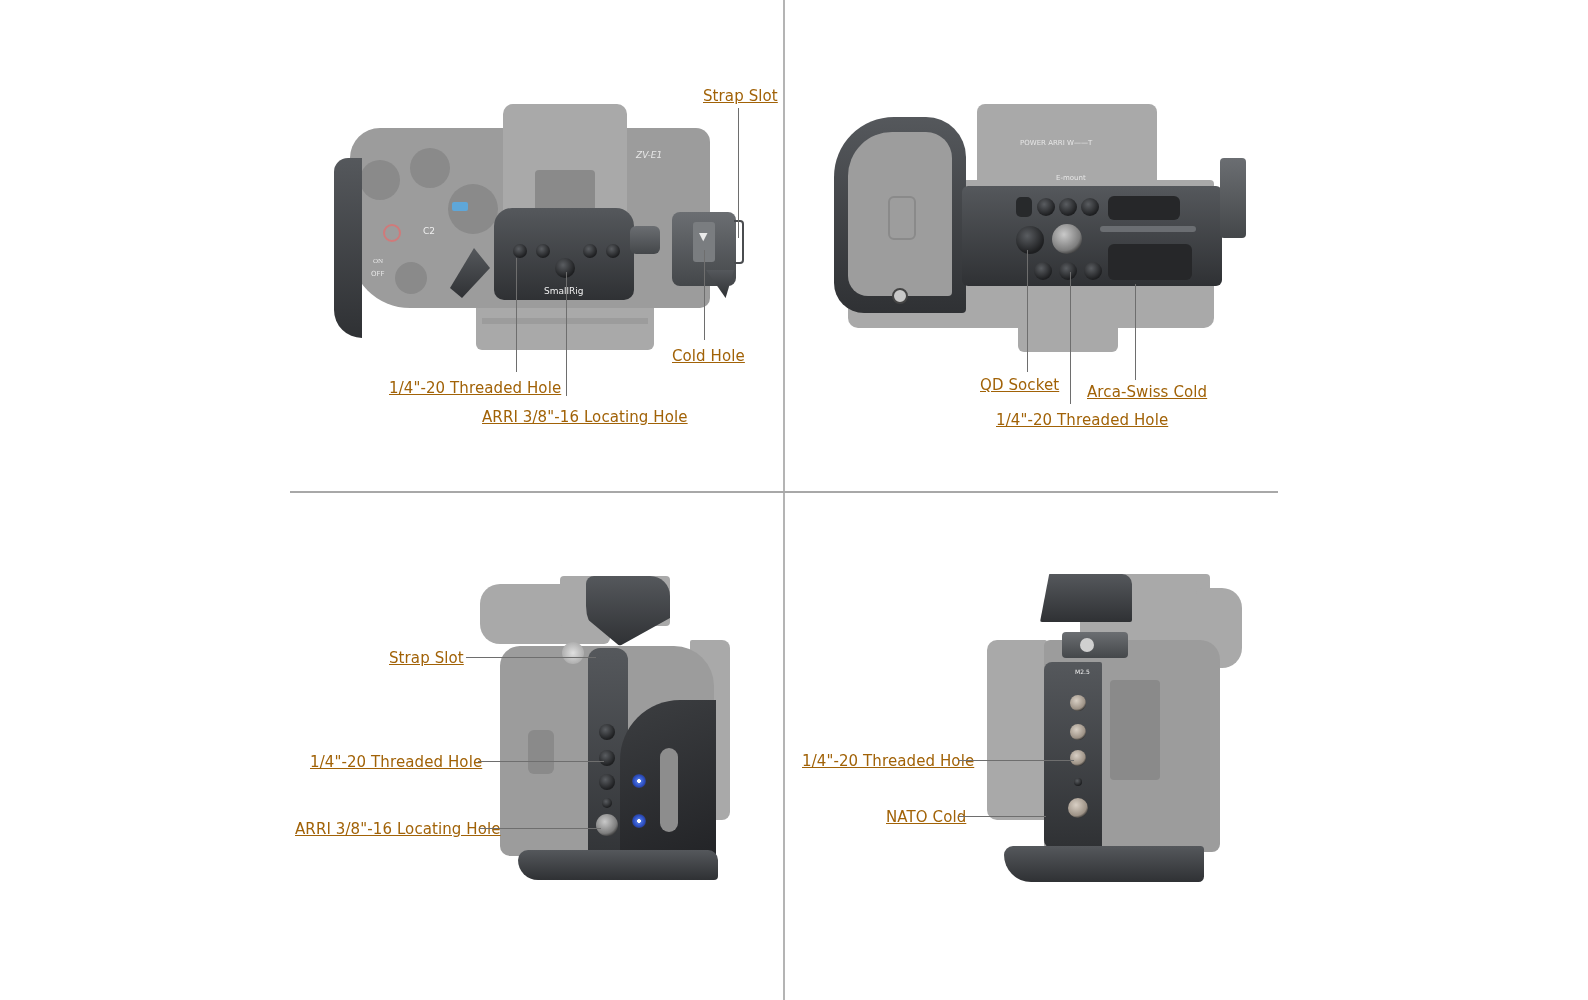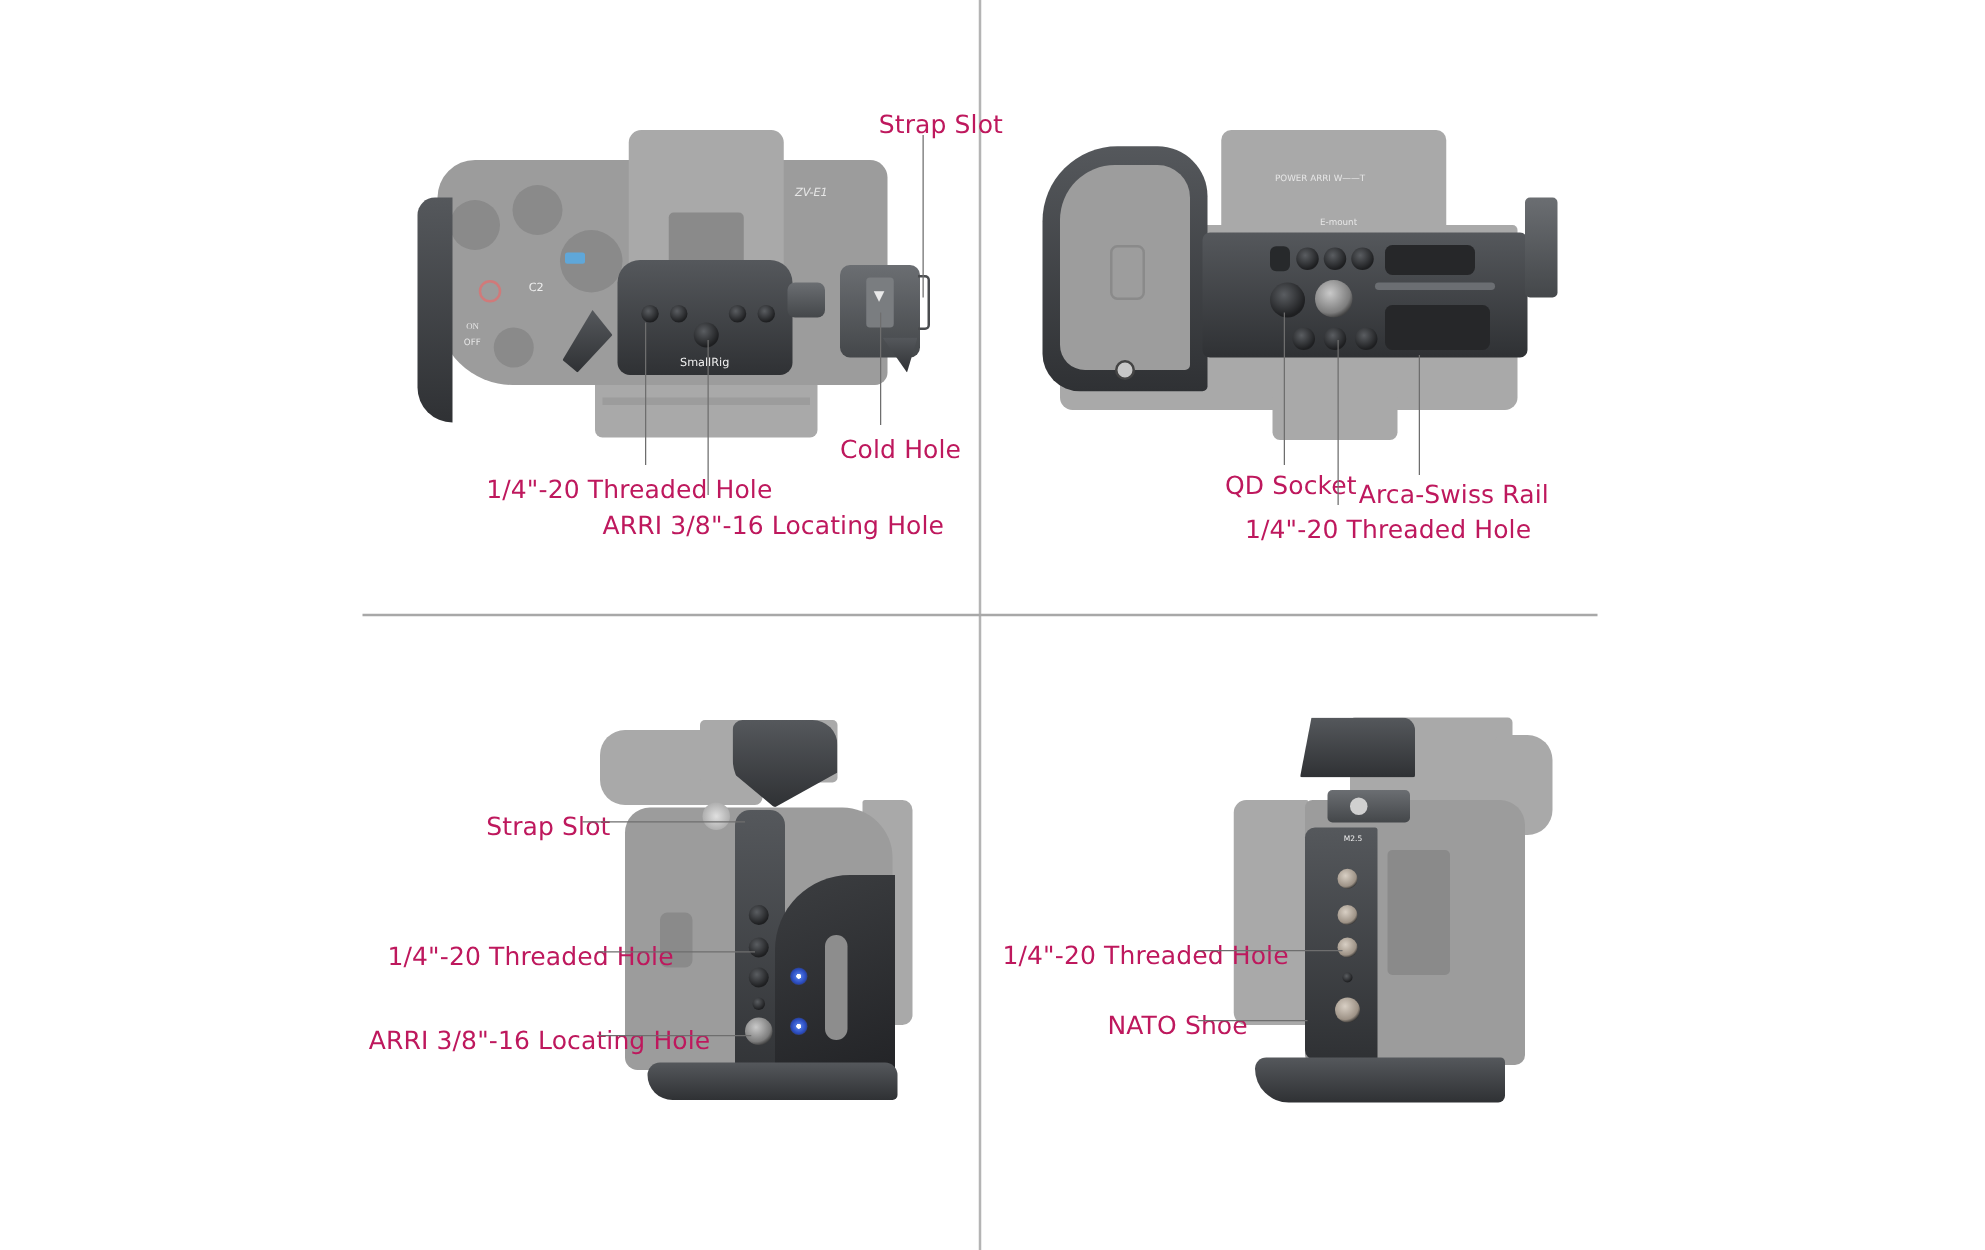--- a/index.html
+++ b/index.html
@@ -1,21 +1,21 @@
 <!DOCTYPE html>
 <html><head>
 <meta charset="utf-8">
 <style>
   html, body { margin: 0; padding: 0; background: #ffffff; }
   body { width: 1588px; height: 1000px; position: relative; overflow: hidden;
          font-family: "DejaVu Sans", "Liberation Sans", sans-serif; }
   .abs { position: absolute; }
   .divider-v { position: absolute; left: 783px; top: 0; width: 2px; height: 1000px; background: #b4b4b4; }
   .divider-h { position: absolute; left: 290px; top: 491px; width: 988px; height: 2px; background: #a8a8a8; }
-  .label { position: absolute; font-size: 20px; color: #be185d; white-space: nowrap; letter-spacing: 0.1px; }
+  .label { position: absolute; font-size: 15px; color: #a16207; white-space: nowrap; letter-spacing: 0.1px; text-decoration: underline; }
   .lead { position: absolute; background: #6e6e6e; }
   .lead.v { width: 1px; }
   .lead.h { height: 1px; }
 
   
   .gray { background: #9c9c9c; }
   .gray-l { background: #a9a9a9; }
   .gray-d { background: #8a8a8a; }
   .cage { background: linear-gradient(180deg, #55585c, #2f3134); }
   .cage-l { background: linear-gradient(180deg, #6b6e72, #44474a); }
@@ -113,21 +113,21 @@
     <div class="hole" style="left:1059px;top:262px;width:18px;height:18px;"></div>
     <div class="hole" style="left:1084px;top:262px;width:18px;height:18px;"></div>
     <div class="abs" style="left:1108px;top:196px;width:72px;height:24px;border-radius:6px;background:#262729;"></div>
     <div class="abs" style="left:1108px;top:244px;width:84px;height:36px;border-radius:6px;background:#262729;"></div>
     <div class="abs" style="left:1100px;top:226px;width:96px;height:6px;border-radius:3px;background:#6b6e72;"></div>
   </div>
 
   <div class="label" style="left:980px;top:376px;">QD Socket</div>
   <div class="lead v" style="left:1027px;top:250px;height:122px;"></div>
 
-  <div class="label" style="left:1087px;top:383px;">Arca-Swiss Rail</div>
+  <div class="label" style="left:1087px;top:383px;">Arca-Swiss Cold</div>
   <div class="lead v" style="left:1135px;top:284px;height:96px;"></div>
 
   <div class="label" style="left:996px;top:411px;">1/4"-20 Threaded Hole</div>
   <div class="lead v" style="left:1070px;top:272px;height:132px;"></div>
 </section>
 
 <section>
   <div>
     <div class="abs gray-l" style="left:480px;top:584px;width:130px;height:60px;border-radius:20px 6px 6px 20px;"></div>
     <div class="abs gray-l" style="left:560px;top:576px;width:110px;height:50px;border-radius:4px;"></div>
@@ -179,15 +179,15 @@
     <div class="hole brass" style="left:1070px;top:724px;width:16px;height:16px;"></div>
     <div class="hole brass" style="left:1070px;top:750px;width:16px;height:16px;"></div>
     <div class="hole" style="left:1074px;top:778px;width:8px;height:8px;"></div>
     <div class="hole brass" style="left:1068px;top:798px;width:20px;height:20px;"></div>
     <div class="abs cage" style="left:1004px;top:846px;width:200px;height:36px;border-radius:10px 4px 6px 30px;"></div>
   </div>
 
   <div class="label" style="left:802px;top:752px;">1/4"-20 Threaded Hole</div>
   <div class="lead h" style="left:958px;top:760px;width:116px;"></div>
 
-  <div class="label" style="left:886px;top:808px;">NATO Shoe</div>
+  <div class="label" style="left:886px;top:808px;">NATO Cold</div>
   <div class="lead h" style="left:958px;top:816px;width:88px;"></div>
 </section>
 
 </body></html>

